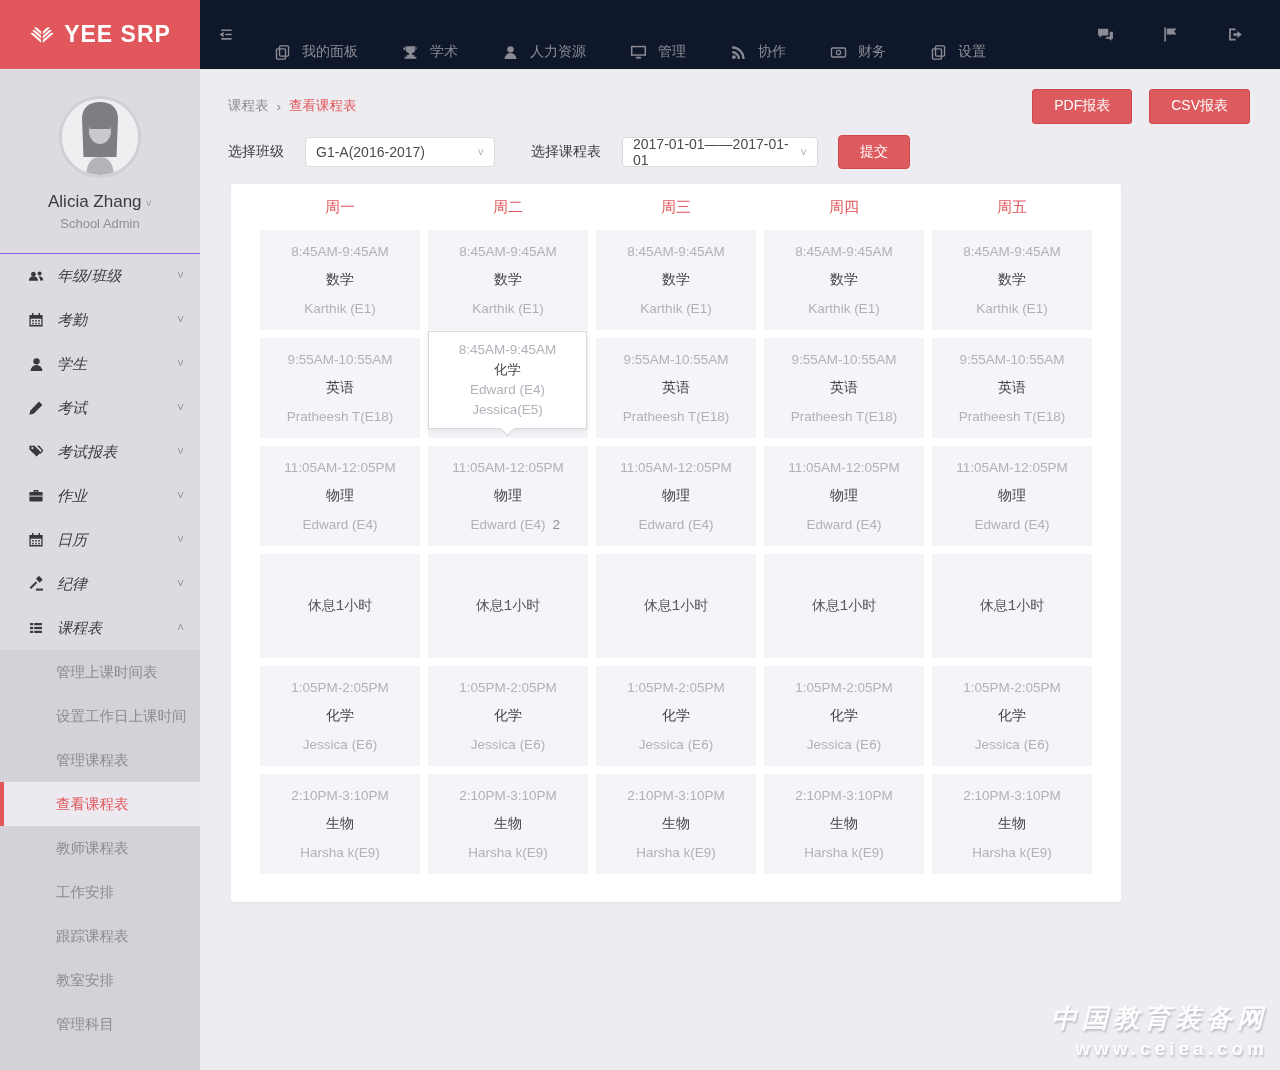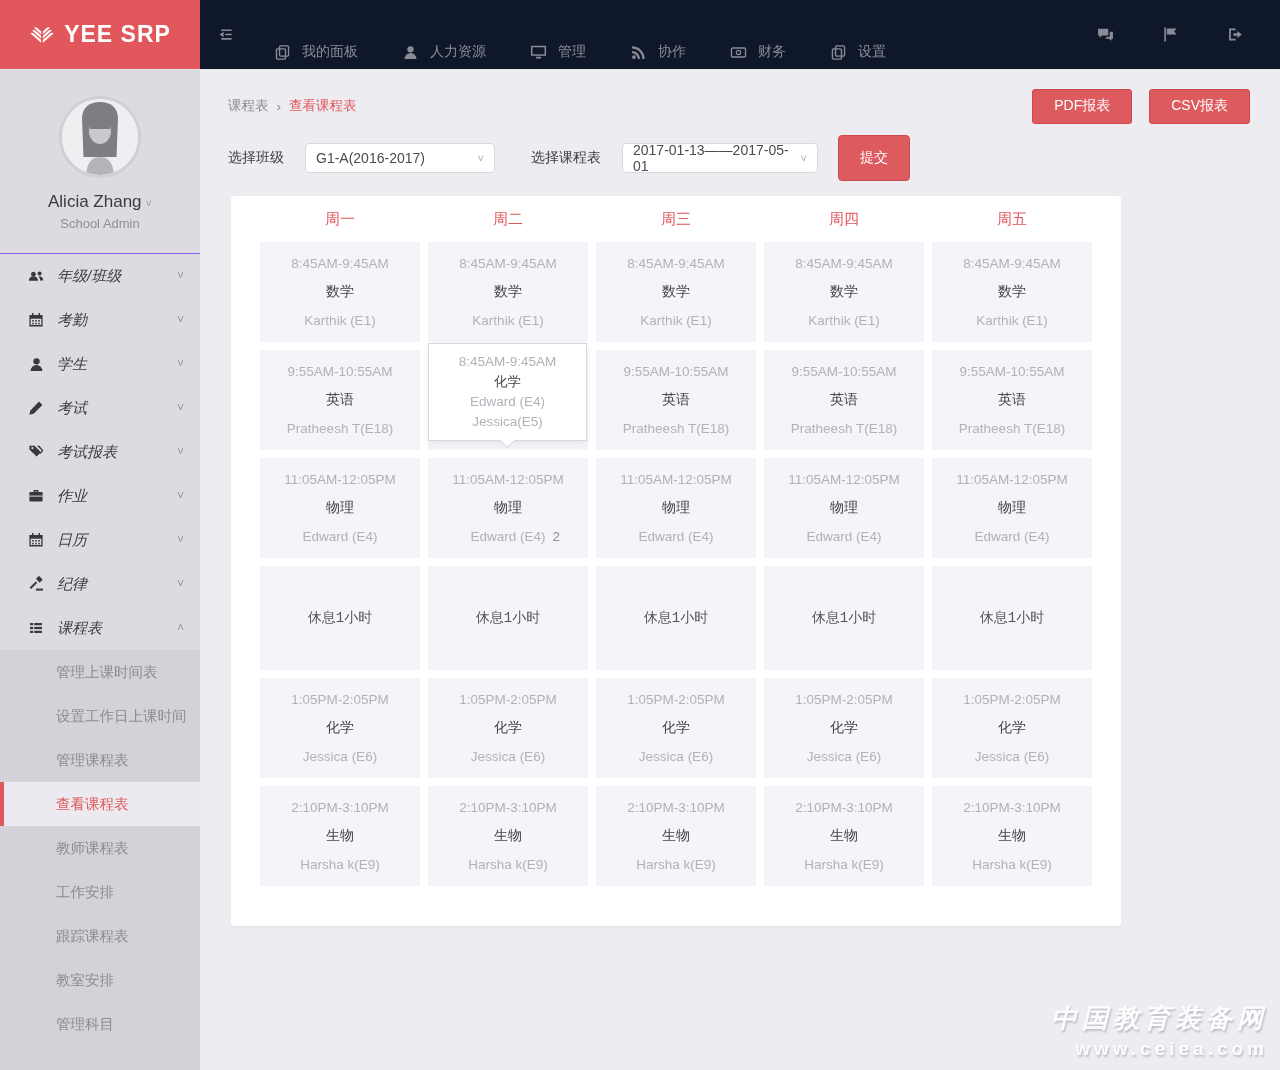--- a/index.html
+++ b/index.html
@@ -55,25 +55,25 @@
   .btn-red{ background:#dd5a5e; border:1px solid #d0484c; color:#fff; border-radius:3px;
             height:35px; padding:0 21px; font-size:14px; display:flex; align-items:center; cursor:pointer;}
   .filters{ display:flex; align-items:center; margin:15px 0 0 28px; font-size:14px; color:#3c3c43; }
   .select{ height:30px; background:#fff; border:1px solid #d9d9de; border-radius:4px;
            display:flex; align-items:center; padding:12px 10px; margin-left:21px; color:#4a4a50;
            font-size:14px; cursor:pointer; }
   .select .chev{ margin-left:auto; color:#a9a9b1; font-size:11px; }
   .select.class-select{ width:190px; }
   .select.range-select{ width:196px; }
   .lbl2{ margin-left:36px; }
-  .submit-btn{ margin-left:20px; height:46px; border-radius:4px; }
+  .submit-btn{ margin-left:20px; height:34px; border-radius:4px; }
 
   
   .card{ position:relative; margin:15px 0 0 31px; width:890px; background:#fff; border-radius:3px;
-         padding:8px 29px 40px; box-shadow:0 1px 2px rgba(40,40,60,.05); }
+         padding:8px 29px 28px; box-shadow:0 1px 2px rgba(40,40,60,.05); }
   .grid{ display:grid; grid-template-columns:repeat(5,160px); gap:8px; }
   .day-header{ height:30px; display:flex; align-items:center; justify-content:center;
                color:#e2575b; font-size:15px; }
   .cell{ height:100px; background:#f5f4f8; display:flex; flex-direction:column; align-items:center;
          justify-content:space-between; padding:14px 4px; font-size:13.5px; cursor:pointer;}
   .cell .time{ color:#b2b1b9; }
   .cell .subject{ color:#46454c; font-size:14px; }
   .cell .teacher{ color:#b2b1b9; position:relative; width:100%; text-align:center; }
   .cell .badge2{ position:absolute; right:24px; top:0; color:#8f8e96; }
   .cell.break{ height:104px; justify-content:center; color:#55545b; font-size:14px; cursor:default;font-family:Liberation Mono, monospace;}
@@ -123,20 +123,28 @@
           <svg viewBox="0 0 16 16" fill="none" stroke="currentColor" stroke-width="1.3" width="17" height="17">
             <rect x="5.2" y="1.8" width="8.5" height="9.6" rx="1"></rect>
             <rect x="2.3" y="4.6" width="8.5" height="9.6" rx="1"></rect>
           </svg>
         </span>
         <span>我的面板</span>
       </div>
       <div class="nav-item">
         <span class="ni-icon">
           <svg viewBox="0 0 16 16" fill="currentColor" width="17" height="17">
+            <path d="M3.4 1.8h9.2v2.4a4.6 4.2 0 0 1-3.1 4V10h2v1.6h2v1.8H2.5v-1.8h2V10h2V8.2a4.6 4.2 0 0 1-3.1-4zM1 3h2v2.6C1.8 5.4 1 4.4 1 3zm13 0h-2v2.6c1.2-.2 2-1.2 2-2.6z" transform="scale(1) translate(0 .4)"></path>
+          </svg>
+        </span>
+        <span>学术</span>
+      </div>
+      <div class="nav-item">
+        <span class="ni-icon">
+          <svg viewBox="0 0 16 16" fill="currentColor" width="17" height="17">
             <circle cx="8" cy="5" r="3"></circle>
             <path d="M2.4 14a5.6 5.6 0 0 1 11.2 0z"></path>
           </svg>
         </span>
         <span>人力资源</span>
       </div>
       <div class="nav-item">
         <span class="ni-icon">
           <svg viewBox="0 0 16 16" width="17" height="17">
             <rect x="1.6" y="2.4" width="12.8" height="8" fill="none" stroke="currentColor" stroke-width="1.4"></rect>
@@ -349,21 +357,21 @@
   </div>
 
   <div class="filters">
     <span>选择班级</span>
     <div class="select class-select">
       <span>G1-A(2016-2017)</span>
       <span class="chev">˅</span>
     </div>
     <span class="lbl2">选择课程表</span>
     <div class="select range-select">
-      <span>2017-01-13——2017-05-01</span>
+      <span>2017-01-01——2017-01-01</span>
       <span class="chev">˅</span>
     </div>
     <button class="btn-red submit-btn">提交</button>
   </div>
 
   <section class="card">
     <div class="grid">
         <div class="day-header">周一</div>
         <div class="day-header">周二</div>
         <div class="day-header">周三</div>

